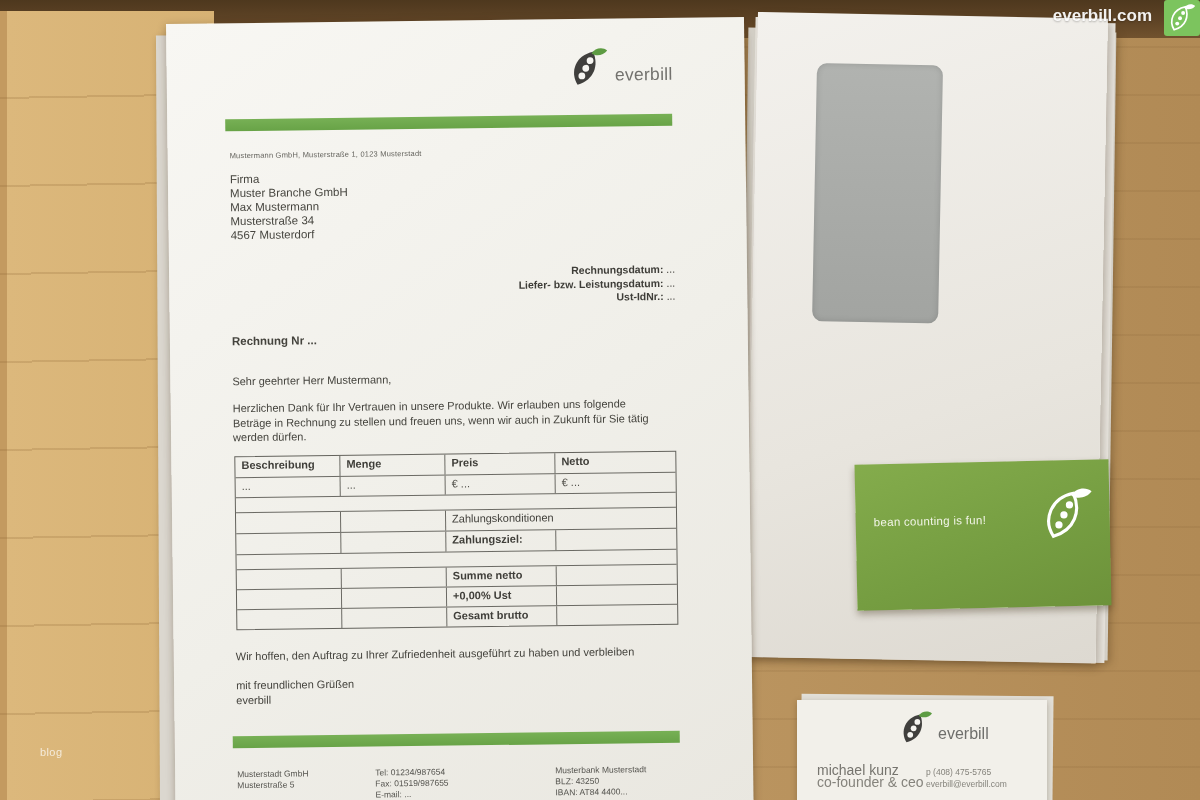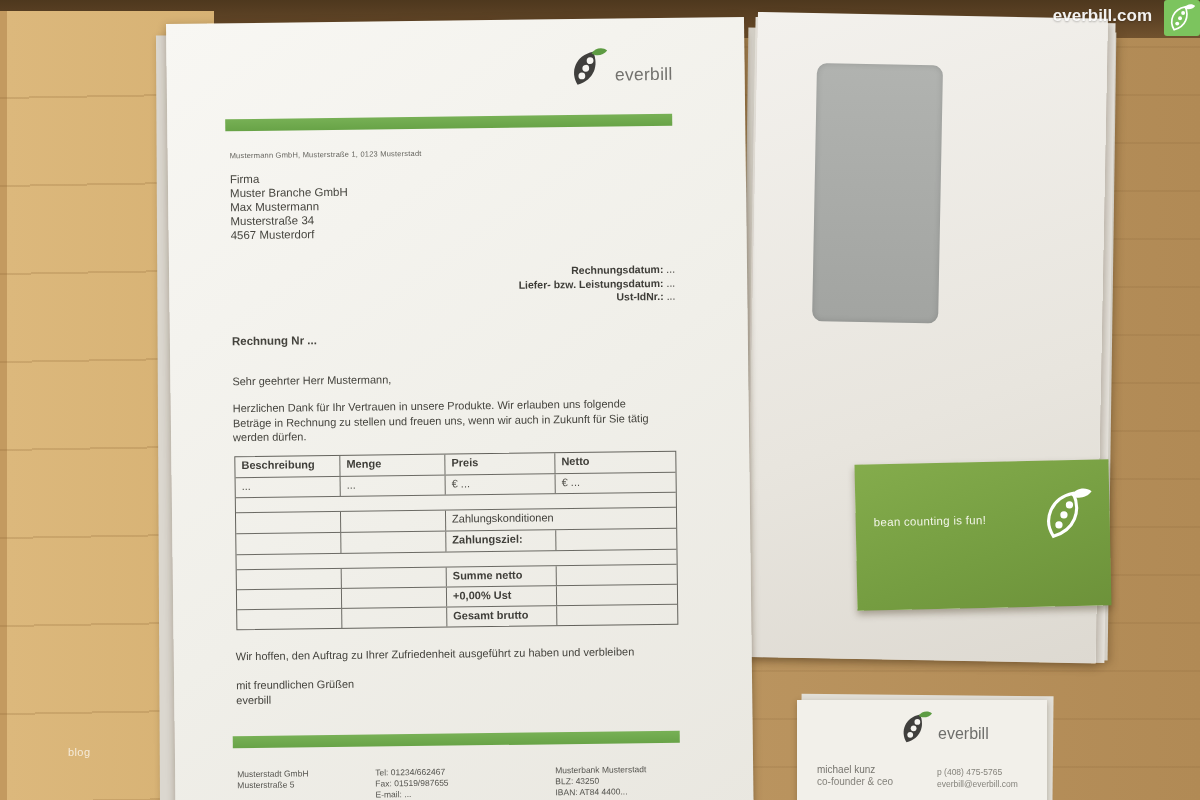--- a/index.html
+++ b/index.html
@@ -67,29 +67,29 @@
   .green-card{left:856px;top:462px;width:254px;height:146px;transform:rotate(-1.2deg);
     background:linear-gradient(160deg,#84ac4c 0%,#759d41 60%,#6d923a 100%);
     box-shadow:0 4px 7px rgba(50,35,10,0.35);}
   .tagline{position:absolute;left:18px;top:52px;font-size:11.5px;color:#f2f5e8;letter-spacing:0.3px;}
   .gc-pod{position:absolute;right:16px;top:26px;width:52px;height:56px;}
   
   .bcard-under{left:801px;top:695px;width:252px;height:110px;background:#e2dfd7;transform:rotate(0.6deg);}
   .bcard{left:797px;top:700px;width:250px;height:110px;background:#f2f0ea;box-shadow:0 2px 6px rgba(60,40,15,0.3);color:#85837c;}
   .bc-logo{position:absolute;left:102px;top:10px;display:flex;align-items:flex-end;gap:5px;}
   .bc-brand{font-size:16px;color:#6f6f6c;padding-bottom:3px;}
-  .bc-left{position:absolute;left:20px;top:64px;font-size:10px;line-height:12px;}
-  .bc-right{position:absolute;left:140px;top:66px;font-size:8.5px;line-height:12px;}
+  .bc-left{position:absolute;left:20px;top:64px;font-size:14px;line-height:12px;}
+  .bc-right{position:absolute;left:129px;top:66px;font-size:8.5px;line-height:12px;}
   .bc-name{color:#76746e;}
   
   .wm-text{right:48px;top:6px;font-size:17px;font-weight:bold;color:rgba(255,255,255,0.93);
     text-shadow:0 1px 2px rgba(0,0,0,0.25);}
   .wm-tile{left:1164px;top:0;width:36px;height:36px;background:#7cc45e;border-radius:3px;
     display:flex;align-items:center;justify-content:center;}
-  .blog{left:40px;top:746px;font-size:11px;color:rgba(255,255,255,0.72);letter-spacing:0.4px;margin-left:28px;}
+  .blog{left:40px;top:746px;font-size:11px;color:rgba(255,255,255,0.72);letter-spacing:0.4px;}
 </style>
 </head>
 <body>
 
 <svg width="0" height="0" style="position:absolute">
   <defs>
     <g id="pod-dark">
       <path d="M22,92 C2,60 18,18 62,10 C76,44 64,80 22,92 Z" fill="#403f3d"></path>
       <circle cx="33" cy="70" r="8.5" fill="#f6f5f1"></circle>
       <circle cx="43" cy="51" r="8.5" fill="#f6f5f1"></circle>
@@ -225,21 +225,21 @@
     <div class="abs regards">mit freundlichen Grüßen</div>
     <div class="abs signature">everbill</div>
 
     <div class="abs green-bar" style="top:713px;"></div>
 
     <div class="abs fcol" style="left:62px;top:746px;">
       <div>Musterstadt GmbH</div>
       <div>Musterstraße 5</div>
     </div>
     <div class="abs fcol" style="left:200px;top:746px;">
-      <div>Tel: 01234/662467</div>
+      <div>Tel: 01234/987654</div>
       <div>Fax: 01519/987655</div>
       <div>E-mail: ...</div>
     </div>
     <div class="abs fcol" style="left:380px;top:746px;">
       <div>Musterbank Musterstadt</div>
       <div>BLZ: 43250</div>
       <div>IBAN: AT84 4400...</div>
     </div>
   </div>
 

